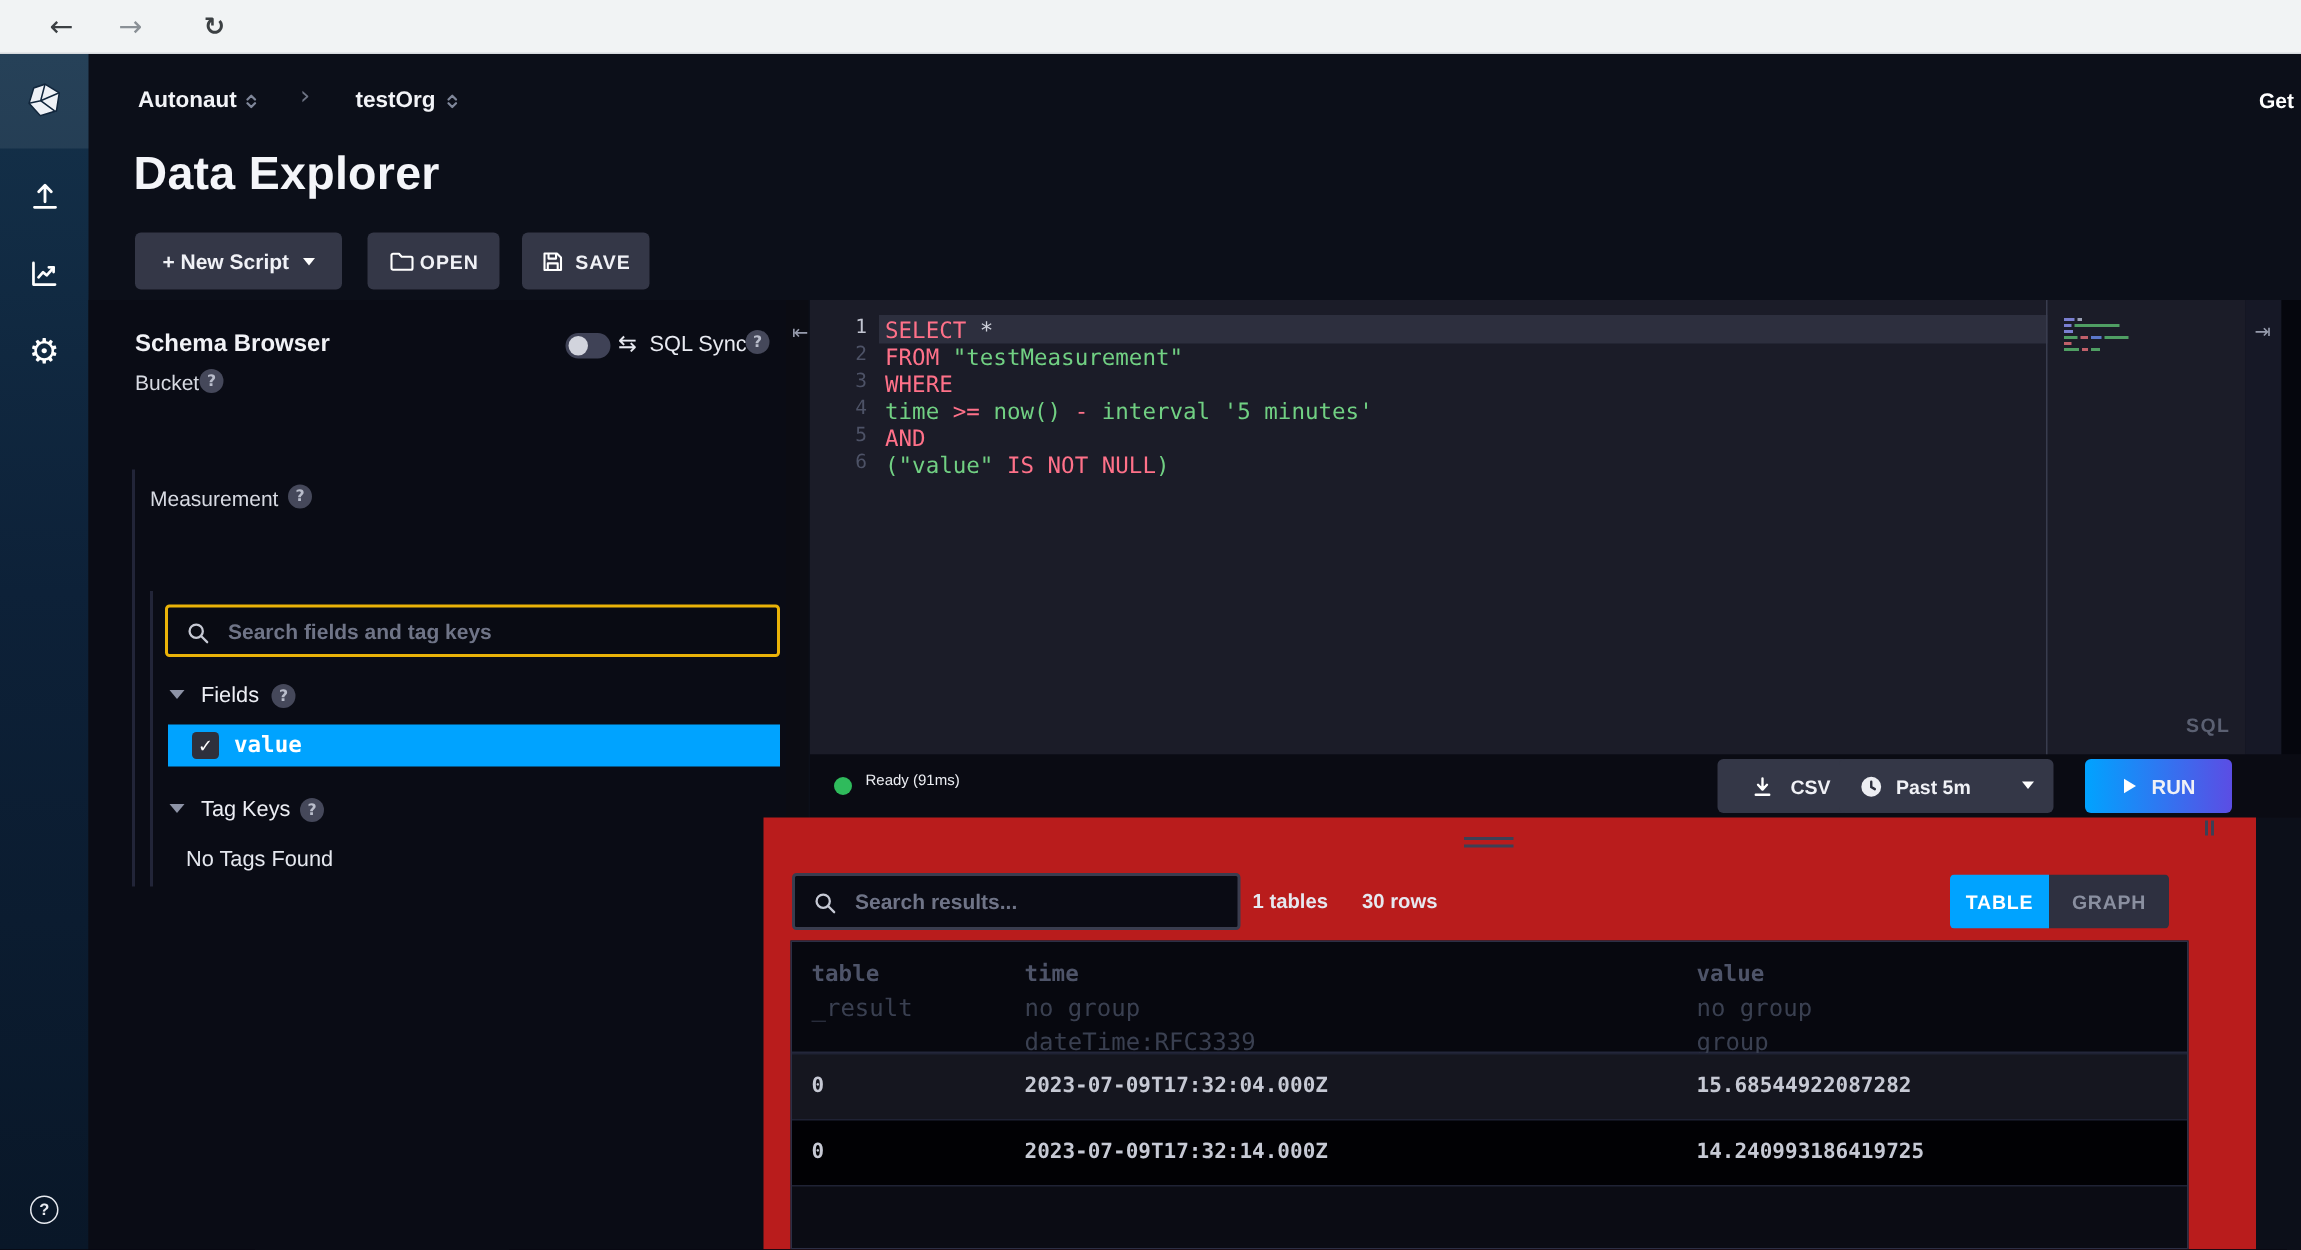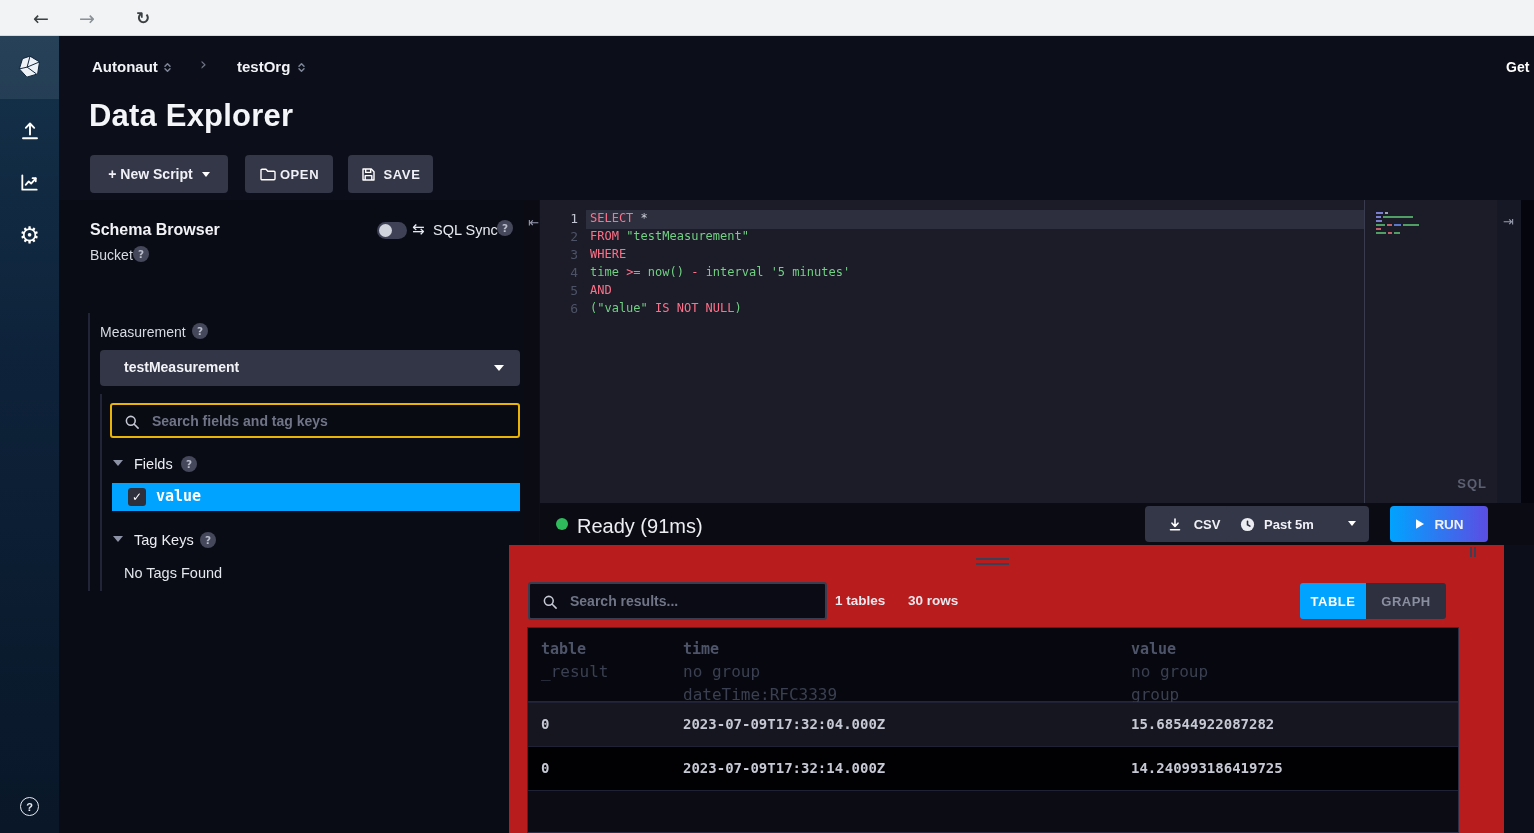--- a/index.html
+++ b/index.html
@@ -69,34 +69,34 @@
   
   .vsplit { position:absolute; left:524px; top:164px; width:15px; height:633px; background:#0b0c13; cursor:col-resize; }
   .vbar { position:absolute; width:2px; height:14px; background:#3e4155; top:351px; }
   .collapse-ic { position:absolute; color:#969bac; font-size:13px; font-family:"DejaVu Sans",sans-serif; cursor:pointer; }
 
   
   .editor { position:absolute; left:540px; top:164px; width:957px; height:303px; background:#1b1c28; }
   .cur-line { position:absolute; left:46px; top:10px; width:779px; height:19px; background:#2d2f3e; }
   .gut { position:absolute; left:6px; width:32px; text-align:right; font-family:"DejaVu Sans Mono",monospace; font-size:13px; color:#4d5266; }
   .gut.active { color:#c2c5d1; }
-  .code-line { position:absolute; left:50px; font-family:"DejaVu Sans Mono",monospace; font-size:12px; white-space:pre; }
+  .code-line { position:absolute; left:50px; font-family:"DejaVu Sans Mono",monospace; font-size:15px; white-space:pre; }
   .kw { color:#ff7189; } .grn { color:#71d083; } .str { color:#71d083; } .pl { color:#cdd0da; }
   .ed-div { position:absolute; left:824px; top:0; width:1px; height:303px; background:#393c4e; }
   .mm { position:absolute; left:836px; top:12px; }
   .mm-row { display:flex; gap:2px; margin-bottom:2px; height:2px; }
   .mm-b { height:2px; }
   .sql-lbl { position:absolute; right:10px; top:276px; font-size:13px; font-weight:bold; letter-spacing:1px; color:#5b6072; }
   .rstrip { position:absolute; left:1497px; top:164px; width:24px; height:303px; background:#161826; }
   .rblack { position:absolute; left:1521px; top:164px; width:13px; height:303px; background:#05060d; }
 
   
   .statusbar { position:absolute; left:540px; top:467px; width:994px; height:42px; background:#0a0b13; }
   .dot { position:absolute; left:16px; top:15px; width:12px; height:12px; border-radius:50%; background:#2fbb5c; }
-  .ready { position:absolute; left:37px; top:12px; font-size:20px; color:#eceef3; }
+  .ready { position:absolute; left:37px; top:12px; font-size:10px; color:#eceef3; }
   .sb-btn { position:absolute; top:3px; height:36px; background:#343747; border-radius:4px; color:#f0f1f6; font-weight:bold; font-size:13px; display:flex; align-items:center; cursor:pointer; }
   .btn-csv { left:605px; width:98px; justify-content:center; gap:12px; }
   .btn-range { left:686px; width:143px; padding-left:14px; gap:9px; }
   .range-caret { position:absolute; right:13px; top:15px; }
   .btn-run { left:850px; width:98px; background:linear-gradient(90deg,#00a3ff 0%,#5b4de4 100%); justify-content:center; gap:9px; font-size:13.5px; }
 
   
   .results { position:absolute; left:509px; top:509px; width:995px; height:288px; background:#b91c1c; }
   .h-handle { position:absolute; left:467px; width:33px; height:2px; background:#3d4054; }
   .v-handle { position:absolute; width:2px; height:10px; background:#3d4054; top:2px; }
@@ -195,24 +195,20 @@
     <span class="abs sync-ic">⇆</span>
     <span class="abs sync-lbl">SQL Sync</span>
     <span class="help" style="left:497px;top:184px;">?</span>
 
     <span class="lbl" style="left:90px;top:211px;">Bucket</span>
     <span class="help" style="left:133px;top:210px;">?</span>
 
     <div class="guide" style="left:88px;top:277px;height:278px;"></div>
     <span class="lbl" style="left:100px;top:288px;">Measurement</span>
     <span class="help" style="left:192px;top:287px;">?</span>
-    <div class="dd" style="left:100px;top:314px;width:420px;">
-      <span class="dd-text">testMeasurement</span>
-      <span class="dd-caret caret"></span>
-    </div>
 
     <div class="guide" style="left:100px;top:358px;height:197px;"></div>
     <div class="search-box" style="left:110px;top:367px;width:410px;height:35px;">
       <svg width="17" height="17" viewBox="0 0 20 20" fill="none" stroke="#c6c9d4" stroke-width="1.8" stroke-linecap="round">
         <circle cx="8" cy="8" r="5.2"></circle>
           <path d="M12 12l4.6 4.6"></path>
       </svg>
       <input class="search-input" placeholder="Search fields and tag keys" style="">
     </div>
 

